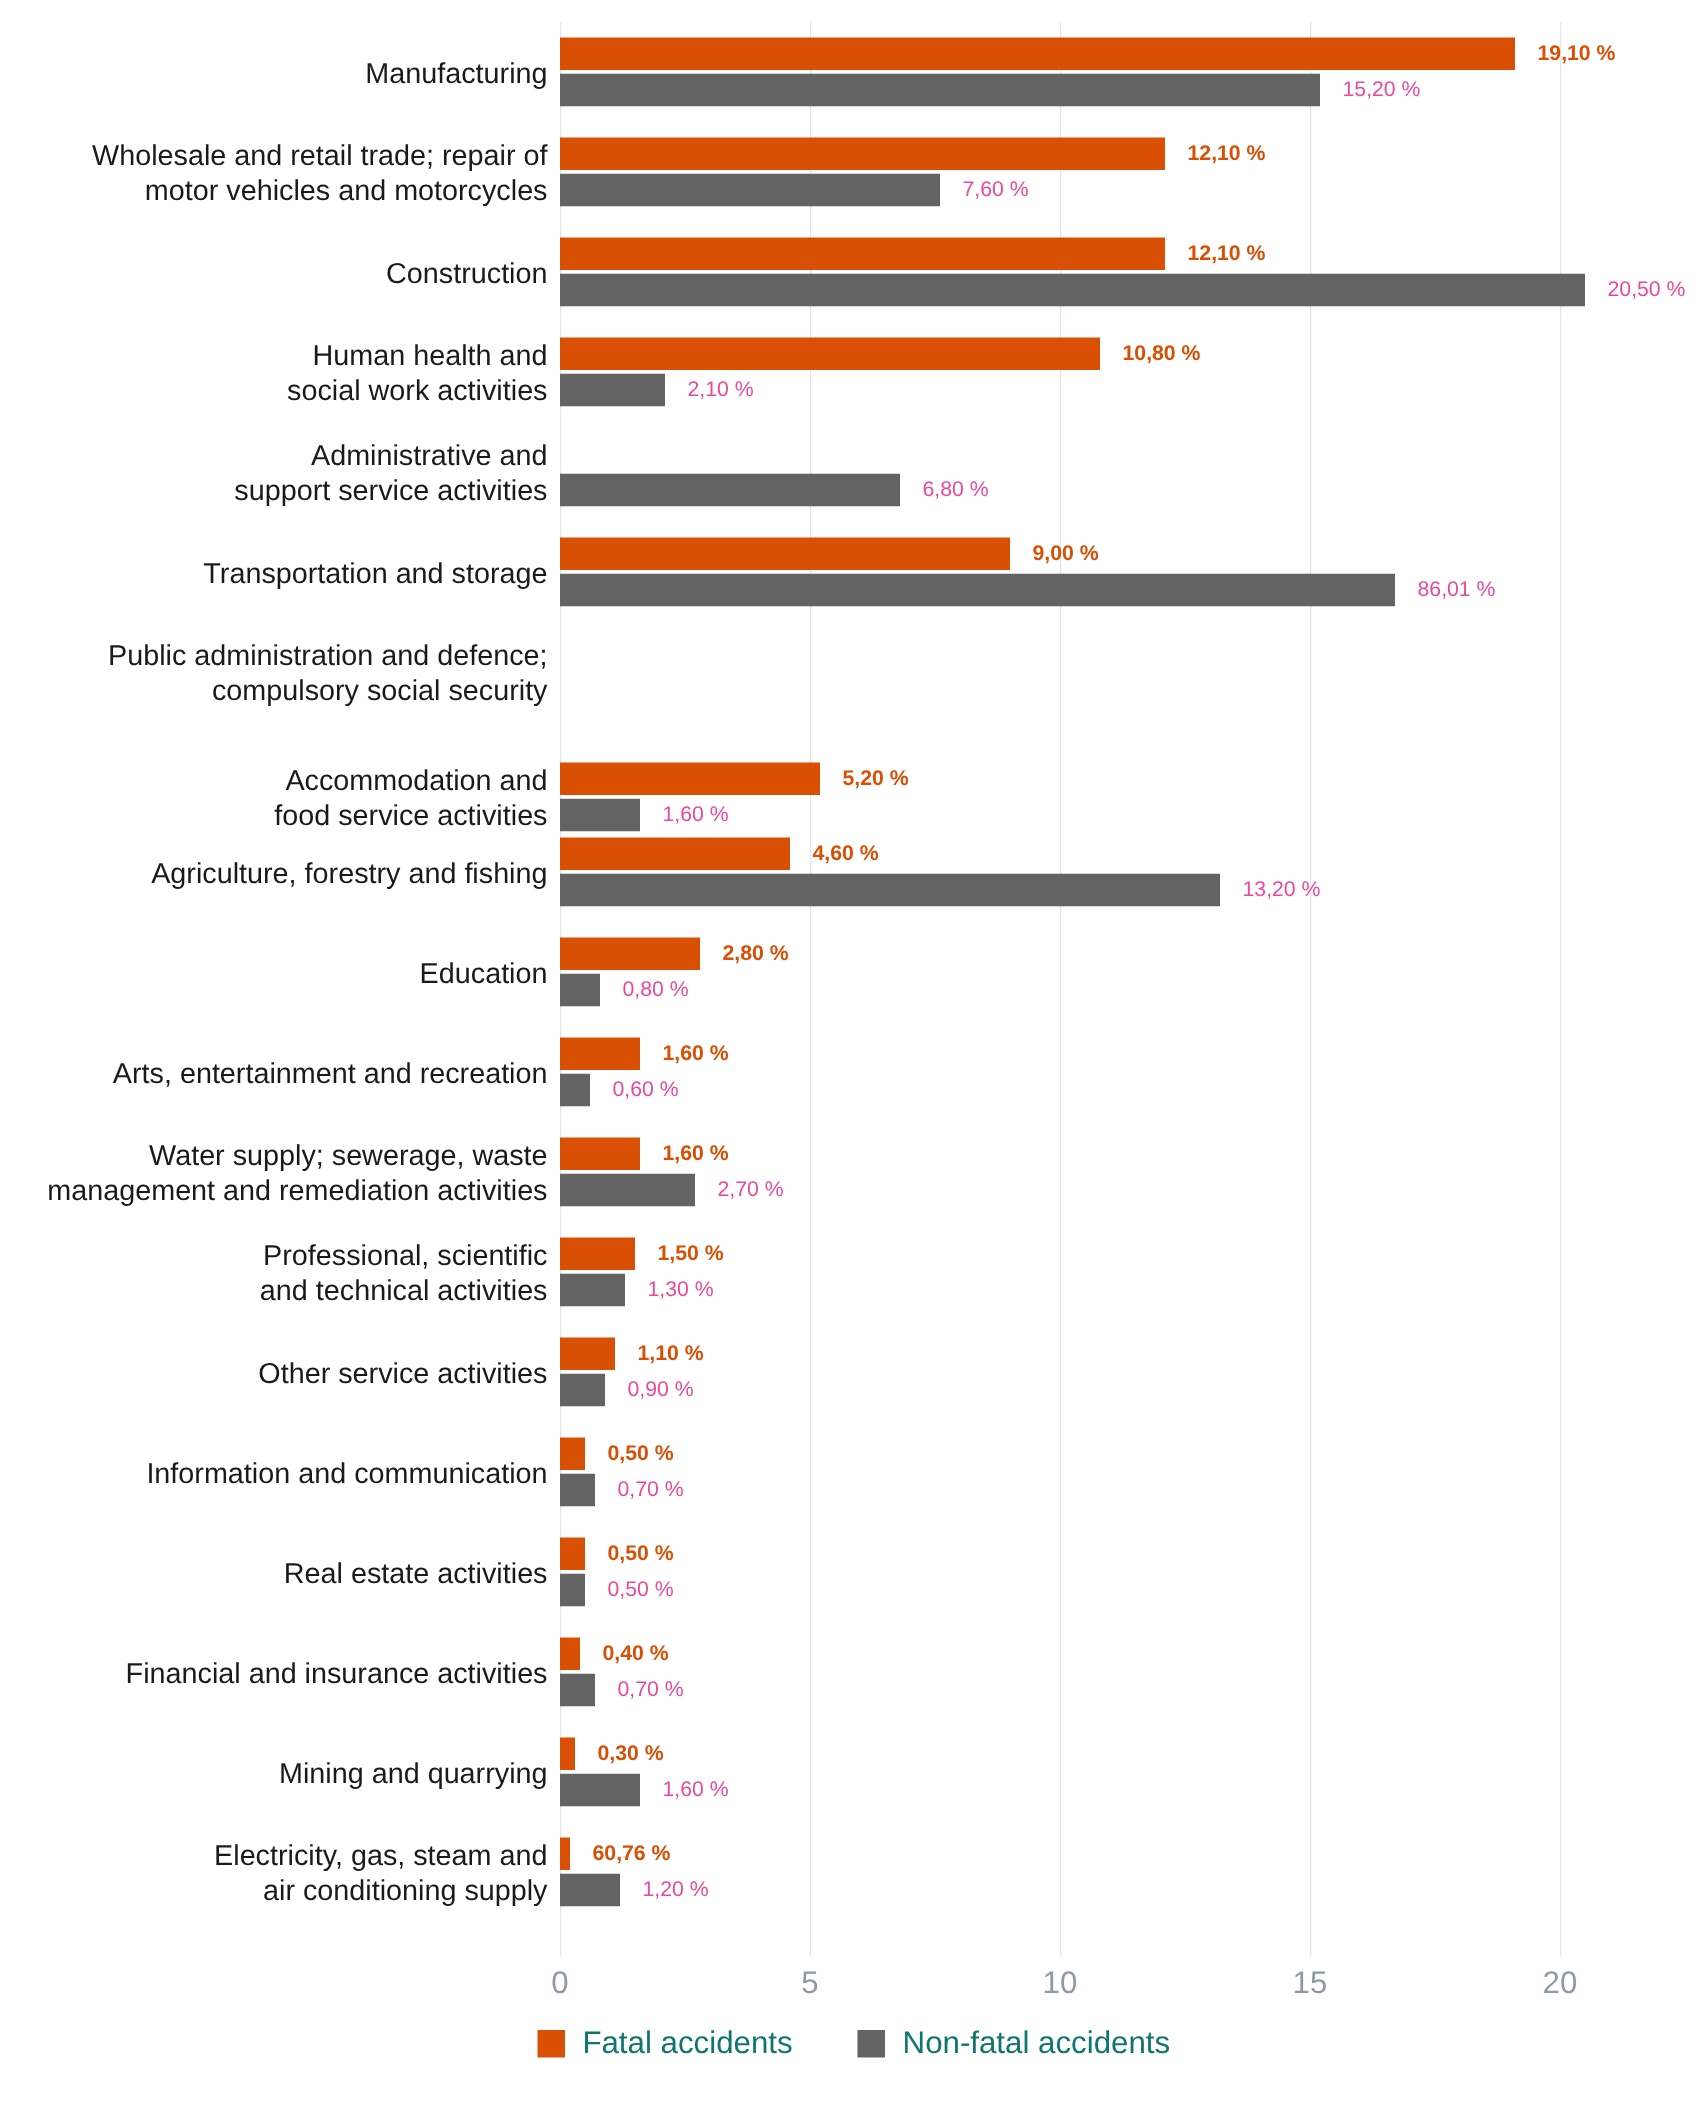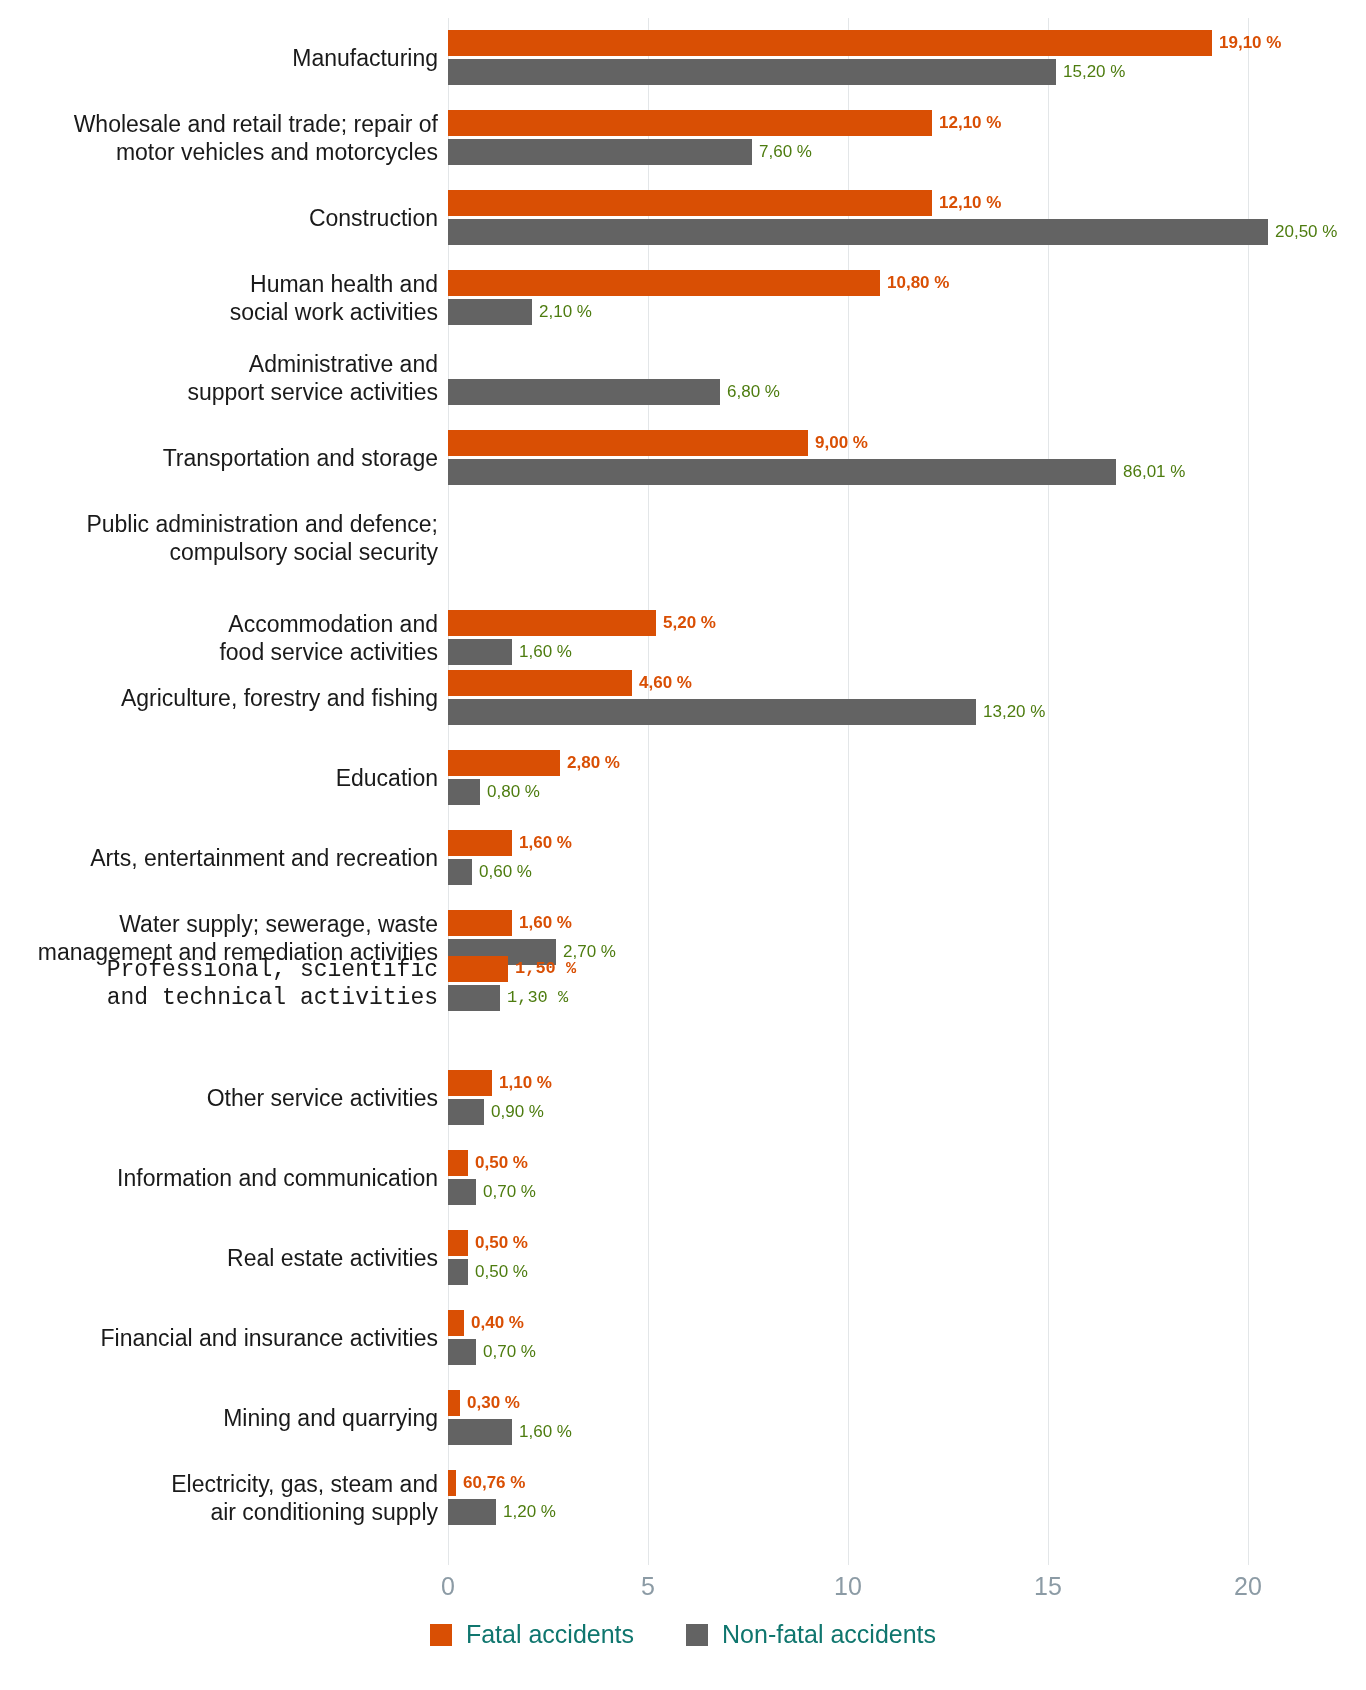--- a/index.html
+++ b/index.html
@@ -90,25 +90,25 @@
   .bar {
     height: 26px;
     flex: 0 0 auto;
   }
   .bar.fatal    { background: #d94f04; }
   .bar.nonfatal { background: #636363; }
 
   .bar-value {
     font-size: 17px;
     line-height: 26px;
-    padding-left: 7px;
+    padding-left: 18px;
     white-space: nowrap;
   }
   .bar-value.fatal    { color: #d94f04; font-weight: 600; }
-  .bar-value.nonfatal { color: #4d7c0f; }
+  .bar-value.nonfatal { color: #ec4899; }
 
   
   .x-axis {
     position: absolute;
     left: 0;
     top: 1572px;
     width: 1366px;
     height: 40px;
   }
   .x-tick {
@@ -303,21 +303,21 @@
           <div class="bar-wrap fatal">
             <div class="bar fatal" style="width: 64px; background: rgb(217, 79, 4);"></div>
             <span class="bar-value fatal">1,60 %</span>
           </div>
           <div class="bar-wrap nonfatal">
             <div class="bar nonfatal" style="width: 108px; background: rgb(99, 99, 99);"></div>
             <span class="bar-value nonfatal">2,70 %</span>
           </div>
         </div>
       </div>
-      <div class="row" style="top: 944px; height: 80px; font-family: Liberation Mono, monospace;">
+      <div class="row" style="top: 978px; height: 80px;">
         <div class="cat-label">Professional, scientific
 and technical activities</div>
         <div class="bars">
           <div class="bar-wrap fatal">
             <div class="bar fatal" style="width: 60px; background: rgb(217, 79, 4);"></div>
             <span class="bar-value fatal">1,50 %</span>
           </div>
           <div class="bar-wrap nonfatal">
             <div class="bar nonfatal" style="width: 52px; background: rgb(99, 99, 99);"></div>
             <span class="bar-value nonfatal">1,30 %</span>

